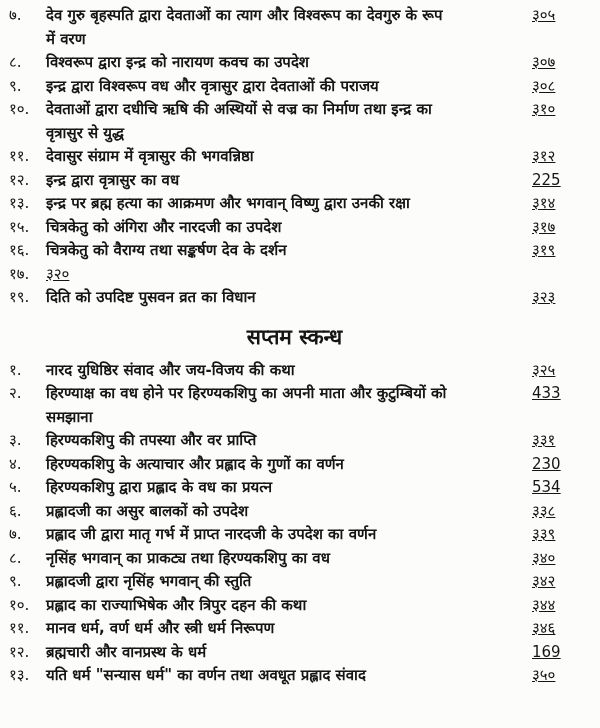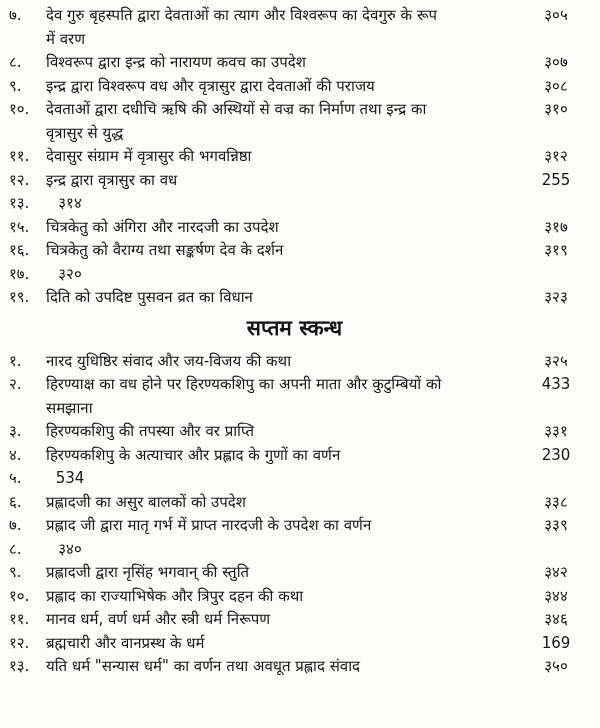--- a/index.html
+++ b/index.html
@@ -18,31 +18,33 @@
     display: flex;
     align-items: flex-start;
     font-size: 15px;
     line-height: 23.5px;
   }
   .num  { flex: 0 0 37px; }
   .title {
     flex: 1 1 auto;
     white-space: pre-line;
     padding-right: 14px;
+    font-weight: bold;
   }
   .pg {
     flex: 0 0 48px;
-    text-align: center;
+    text-align: left;
+    text-decoration: underline;
   }
   .heading {
     text-align: center;
     font-weight: bold;
     font-size: 21px;
     line-height: 31px;
-    margin: 3px 0 6px 0;
+    margin: 12px 0 6px 0;
   }
 </style>
 </head>
 <body>
 
 <div class="page">
   <div class="toc">
       <div class="row">
     <span class="num">७.</span>
     <span class="title">देव गुरु बृहस्पति द्वारा देवताओं का त्याग और विश्वरूप का देवगुरु के रूप
@@ -66,24 +68,25 @@
     <span class="pg">३१०</span>
   </div>
       <div class="row">
     <span class="num">११.</span>
     <span class="title">देवासुर संग्राम में वृत्रासुर की भगवन्निष्ठा</span>
     <span class="pg">३१२</span>
   </div>
       <div class="row">
     <span class="num">१२.</span>
     <span class="title">इन्द्र द्वारा वृत्रासुर का वध</span>
-    <span class="pg">255</span>
+    <span class="pg">225</span>
   </div>
       <div class="row">
     <span class="num">१३.</span>
+    <span class="title">इन्द्र पर ब्रह्म हत्या का आक्रमण और भगवान् विष्णु द्वारा उनकी रक्षा</span>
     <span class="pg">३१४</span>
   </div>
       <div class="row">
     <span class="num">१५.</span>
     <span class="title">चित्रकेतु को अंगिरा और नारदजी का उपदेश</span>
     <span class="pg">३१७</span>
   </div>
       <div class="row">
     <span class="num">१६.</span>
     <span class="title">चित्रकेतु को वैराग्य तथा सङ्कर्षण देव के दर्शन</span>
@@ -115,34 +118,36 @@
     <span class="title">हिरण्यकशिपु की तपस्या और वर प्राप्ति</span>
     <span class="pg">३३१</span>
   </div>
       <div class="row">
     <span class="num">४.</span>
     <span class="title">हिरण्यकशिपु के अत्याचार और प्रह्लाद के गुणों का वर्णन</span>
     <span class="pg">230</span>
   </div>
       <div class="row">
     <span class="num">५.</span>
+    <span class="title">हिरण्यकशिपु द्वारा प्रह्लाद के वध का प्रयत्न</span>
     <span class="pg">534</span>
   </div>
       <div class="row">
     <span class="num">६.</span>
     <span class="title">प्रह्लादजी का असुर बालकों को उपदेश</span>
     <span class="pg">३३८</span>
   </div>
       <div class="row">
     <span class="num">७.</span>
     <span class="title">प्रह्लाद जी द्वारा मातृ गर्भ में प्राप्त नारदजी के उपदेश का वर्णन</span>
     <span class="pg">३३९</span>
   </div>
       <div class="row">
     <span class="num">८.</span>
+    <span class="title">नृसिंह भगवान् का प्राकट्य तथा हिरण्यकशिपु का वध</span>
     <span class="pg">३४०</span>
   </div>
       <div class="row">
     <span class="num">९.</span>
     <span class="title">प्रह्लादजी द्वारा नृसिंह भगवान् की स्तुति</span>
     <span class="pg">३४२</span>
   </div>
       <div class="row">
     <span class="num">१०.</span>
     <span class="title">प्रह्लाद का राज्याभिषेक और त्रिपुर दहन की कथा</span>

